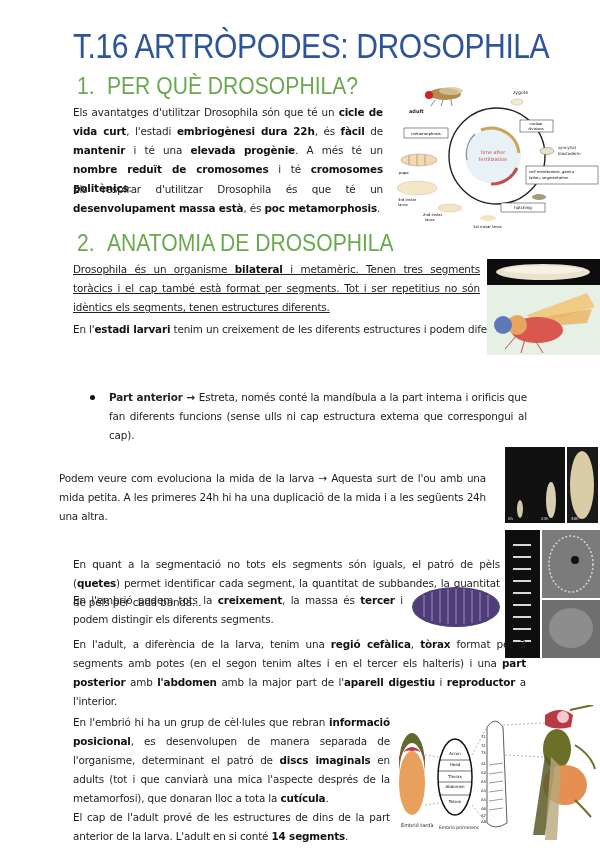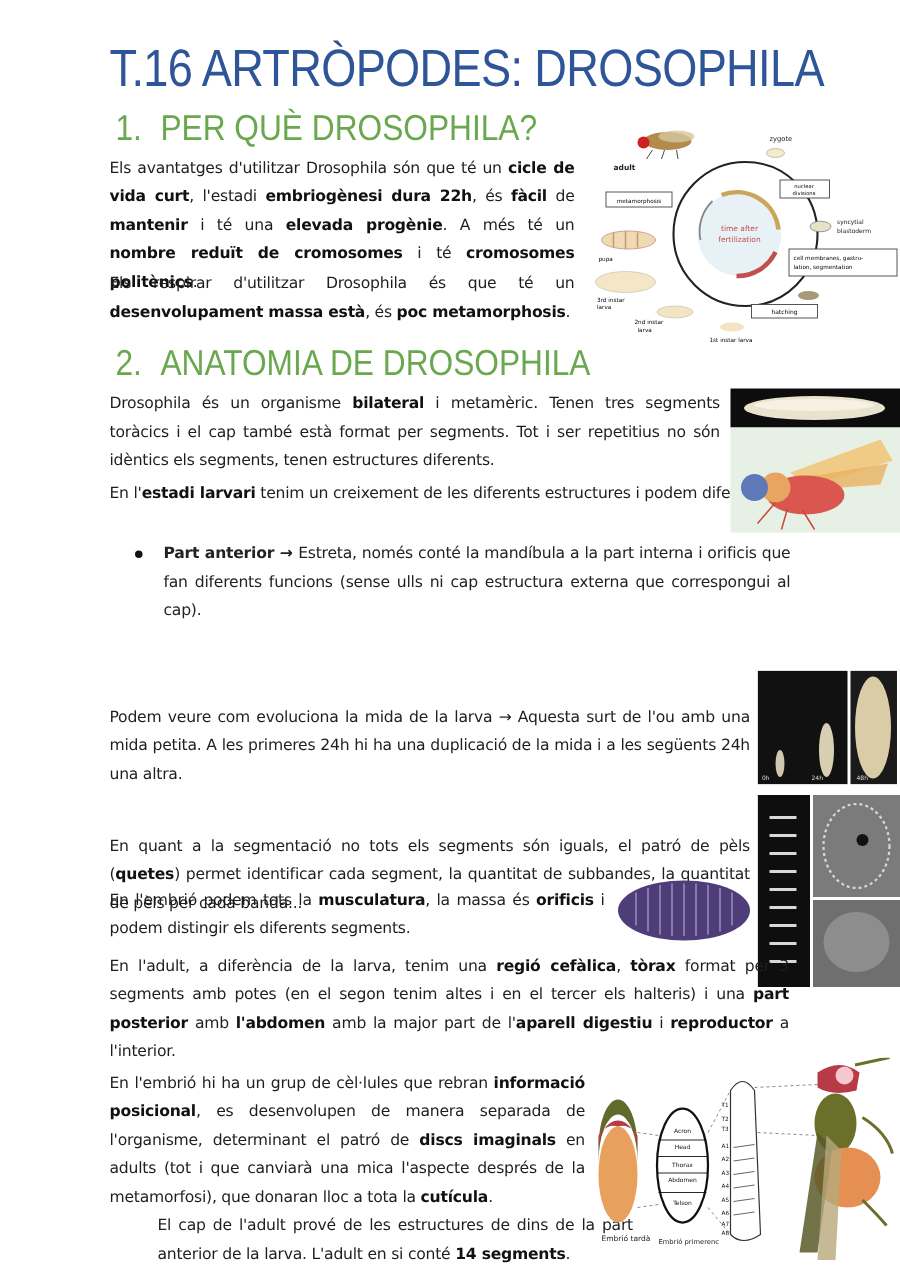--- a/index.html
+++ b/index.html
@@ -20,21 +20,21 @@
   }
   .h2 .num { display: inline-block; width: 34px; }
 
   .p {
     position: absolute; font-size: 10.4px; line-height: 19px;
     text-align: justify; color: #1e1e1e; letter-spacing: -0.15px;
   }
   .p b { font-weight: bold; color: #111; }
 
   .bullets { position: absolute; left: 90px; top: 360px; width: 437px; }
-  .bullet { position: relative; padding-left: 19px; font-size: 10.4px; line-height: 19px; text-align: justify; letter-spacing: -0.15px; margin-bottom: 11px; }
+  .bullet { position: relative; padding-left: 19px; font-size: 10.4px; line-height: 19px; text-align: justify; letter-spacing: -0.15px; margin-bottom: 11px; margin-top: 28px; }
   .bullet .dot { position: absolute; left: 0; top: 7px; width: 5px; height: 5px; border-radius: 50%; background: #111; }
 
   .img { position: absolute; overflow: hidden; }
 </style>
 </head>
 <body>
 
 <div class="title">T.16 ARTRÒPODES: DROSOPHILA</div>
 
 <div class="h2" style="left:77px; top:72px;">
@@ -90,21 +90,21 @@
     <text x="4" y="96" font-size="3.8">pupa</text>
     <rect x="9" y="50" width="44" height="10" fill="#fff" stroke="#444" stroke-width="0.6"></rect>
     <text x="31" y="57" font-size="3.8" text-anchor="middle">metamorphosis</text>
   </svg>
 </div>
 
 <div class="h2" style="left:77px; top:229px;">
   <span class="num">2.</span><span>ANATOMIA DE DROSOPHILA</span>
 </div>
 
-<div class="p" style="left:73px; top:260px; width:407px;"><span>Drosophila és un organisme </span><b>bilateral</b><span> i metamèric. Tenen tres segments toràcics i el cap també està format per segments. Tot i ser repetitius no són idèntics els segments, tenen estructures diferents.</span></div>
+<div class="p" style="left:73px; top:260px; width:407px;text-decoration:underline;"><span>Drosophila és un organisme </span><b>bilateral</b><span> i metamèric. Tenen tres segments toràcics i el cap també està format per segments. Tot i ser repetitius no són idèntics els segments, tenen estructures diferents.</span></div>
 <div class="p" style="left:73px; top:320px; width:453px;"><span>En l'</span><b>estadi larvari</b><span> tenim un creixement de les diferents estructures i podem diferenciar:</span></div>
 
 <div class="img" style="left:487px; top:259px; width:113px; height:26px; background:#0d0d0d;">
   <svg width="113" height="26">
       <ellipse cx="56" cy="13" rx="47" ry="8" fill="#e8e2cf"></ellipse>
       <ellipse cx="56" cy="11" rx="40" ry="4" fill="#f6f1e2"></ellipse>
     </svg>
 </div>
 <div class="img" style="left:487px; top:285px; width:113px; height:70px; background:#e7f0e4;">
   <svg width="113" height="70">
@@ -116,21 +116,21 @@
     <line x1="30" y1="50" x2="18" y2="64" stroke="#c84a3d" stroke-width="1"></line>
     <line x1="38" y1="54" x2="34" y2="68" stroke="#c84a3d" stroke-width="1"></line>
     <line x1="48" y1="55" x2="56" y2="68" stroke="#c84a3d" stroke-width="1"></line>
   </svg>
 </div>
 
 <div class="bullets">
   <div class="bullet"><span class="dot"></span><span><b>Part anterior → </b><span>Estreta, només conté la mandíbula a la part interna i orificis que fan diferents funcions (sense ulls ni cap estructura externa que correspongui al cap).</span></span></div>
 </div>
 
-<div class="p" style="left:73px; top:469px; width:427px;"><span>Podem veure com evoluciona la mida de la larva → Aquesta surt de l'ou amb una mida petita. A les primeres 24h hi ha una duplicació de la mida i a les següents 24h una altra.</span></div>
+<div class="p" style="left:59px; top:469px; width:427px;"><span>Podem veure com evoluciona la mida de la larva → Aquesta surt de l'ou amb una mida petita. A les primeres 24h hi ha una duplicació de la mida i a les següents 24h una altra.</span></div>
 <div class="p" style="left:73px; top:555px; width:427px;"><span>En quant a la segmentació no tots els segments són iguals, el patró de pèls (</span><b>quetes</b><span>) permet identificar cada segment, la quantitat de subbandes, la quantitat de pèls per cada banda...</span></div>
 
 <div class="img" style="left:505px; top:447px; width:93px; height:76px; background:#fff;">
   <svg width="93" height="76">
     <rect x="0" y="0" width="60" height="76" fill="#111"></rect>
     <rect x="62" y="0" width="31" height="76" fill="#1a1a1a"></rect>
     <ellipse cx="15" cy="62" rx="3" ry="9" fill="#cfc7ae"></ellipse>
     <ellipse cx="46" cy="53" rx="5" ry="18" fill="#d8cfb2"></ellipse>
     <ellipse cx="77" cy="38" rx="12" ry="34" fill="#d9cca6"></ellipse>
     <text x="3" y="73" font-size="4" fill="#ddd">0h</text>
@@ -154,42 +154,42 @@
       <rect x="8" y="86" width="18" height="2"></rect>
         <rect x="8" y="98" width="18" height="2"></rect>
       <rect x="8" y="110" width="18" height="2"></rect>
     </g>
     <ellipse cx="66" cy="34" rx="22" ry="28" fill="none" stroke="#d6d6d6" stroke-width="1.5" stroke-dasharray="2 2"></ellipse>
     <circle cx="70" cy="30" r="4" fill="#111"></circle>
     <ellipse cx="66" cy="98" rx="22" ry="20" fill="#8d8d8d"></ellipse>
   </svg>
 </div>
 
-<div class="p" style="left:73px; top:591px; width:330px;"><span>En l'embrió podem tots la </span><b>musculatura</b><span>, la massa és </span><b>orificis</b><span> i podem distingir els diferents segments.</span></div>
+<div class="p" style="left:73px; top:591px; width:330px;"><span>En l'embrió podem tots la </span><b>creixement</b><span>, la massa és </span><b>tercer</b><span> i podem distingir els diferents segments.</span></div>
 
 <div class="img" style="left:410px; top:585px; width:92px; height:44px;">
   <svg width="92" height="44">
     <ellipse cx="46" cy="22" rx="44" ry="20" fill="#4e3d78"></ellipse>
     <g stroke="#c8bfe0" stroke-width="0.8" opacity="0.8">
       <line x1="14" y1="10" x2="14" y2="32"></line>
         <line x1="22" y1="7" x2="22" y2="36"></line>
       <line x1="30" y1="5" x2="30" y2="38"></line>
         <line x1="38" y1="4" x2="38" y2="39"></line>
       <line x1="46" y1="4" x2="46" y2="39"></line>
         <line x1="54" y1="4" x2="54" y2="39"></line>
       <line x1="62" y1="5" x2="62" y2="38"></line>
         <line x1="70" y1="7" x2="70" y2="36"></line>
       <line x1="78" y1="10" x2="78" y2="32"></line>
     </g>
   </svg>
 </div>
 
 <div class="p" style="left:73px; top:635px; width:453px;"><span>En l'adult, a diferència de la larva, tenim una </span><b>regió cefàlica</b><span>, </span><b>tòrax</b><span> format per 3 segments amb potes (en el segon tenim altes i en el tercer els halteris) i una </span><b>part posterior</b><span> amb </span><b>l'abdomen</b><span> amb la major part de l'</span><b>aparell digestiu</b><span> i </span><b>reproductor</b><span> a l'interior.</span></div>
 <div class="p" style="left:73px; top:713px; width:317px;"><span>En l'embrió hi ha un grup de cèl·lules que rebran </span><b>informació posicional</b><span>, es desenvolupen de manera separada de l'organisme, determinant el patró de </span><b>discs imaginals</b><span> en adults (tot i que canviarà una mica l'aspecte després de la metamorfosi), que donaran lloc a tota la </span><b>cutícula</b><span>.</span></div>
-<div class="p" style="left:73px; top:808px; width:317px;margin-left:32px;"><span>El cap de l'adult prové de les estructures de dins de la part anterior de la larva. L'adult en si conté </span><b>14 segments</b><span>.</span></div>
+<div class="p" style="left:73px; top:808px; width:317px;"><span>El cap de l'adult prové de les estructures de dins de la part anterior de la larva. L'adult en si conté </span><b>14 segments</b><span>.</span></div>
 
 <div class="img" style="left:395px; top:705px; width:205px; height:143px;">
   <svg width="205" height="143">
 
     <ellipse cx="17" cy="78" rx="13" ry="32" fill="#e7a15d"></ellipse>
     <path d="M4 70 A13 32 0 0 1 30 70 L30 60 A13 32 0 0 0 4 60 Z" fill="#5f6a2b"></path>
     <path d="M4 62 A13 20 0 0 1 30 62 L30 52 A13 18 0 0 0 17 46 A13 18 0 0 0 4 52 Z" fill="#b83a46"></path>
     <text x="6" y="122" font-size="5" fill="#222">Embrió tardà</text>
 
     <ellipse cx="60" cy="72" rx="17" ry="38" fill="#fff" stroke="#111" stroke-width="1.5"></ellipse>

